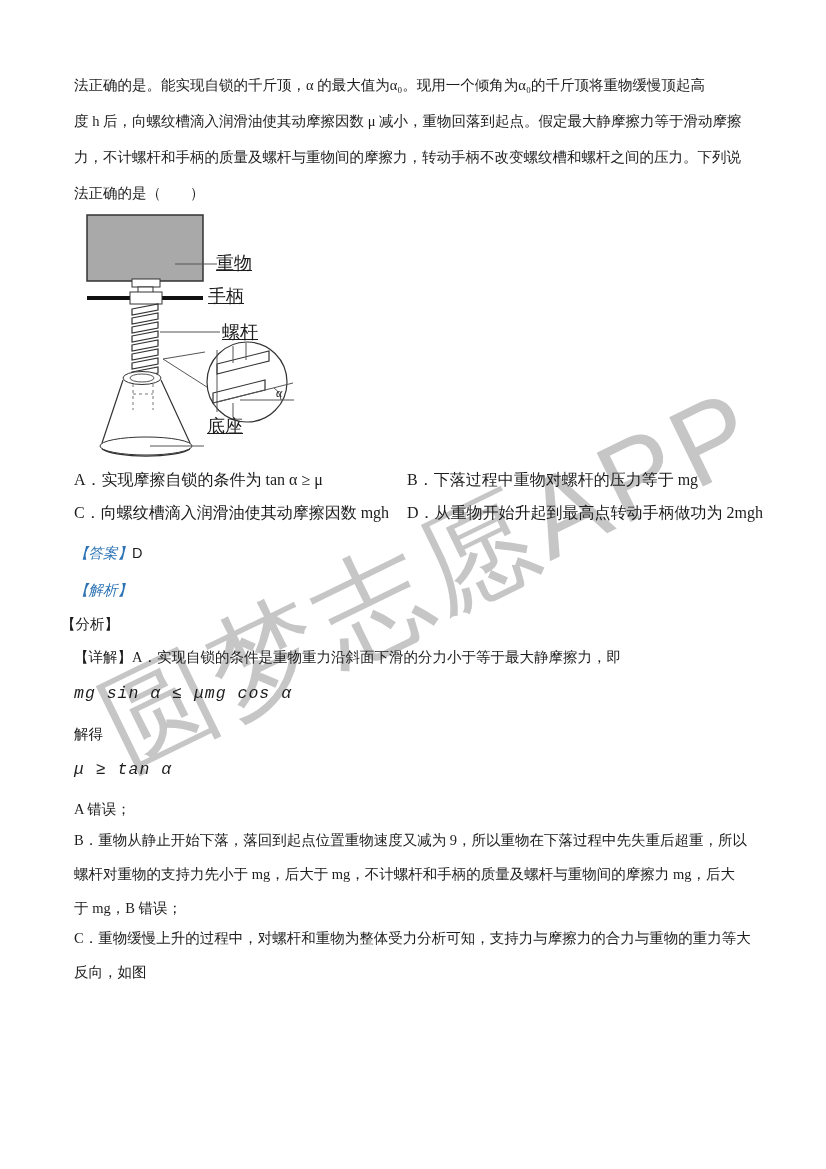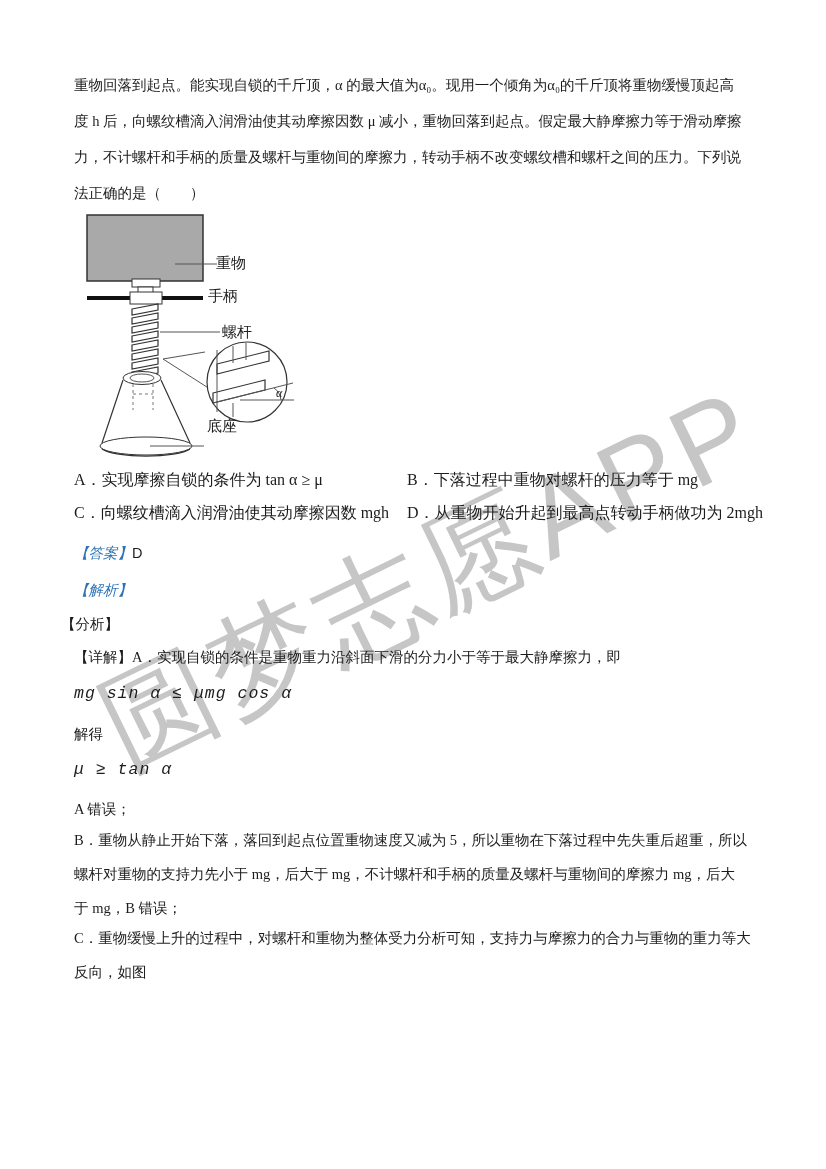--- a/index.html
+++ b/index.html
@@ -19,35 +19,35 @@
     font-family:Liberation Mono, monospace;
   }
   .watermark{
     position:absolute;left:430px;top:578px;
     transform:translate(-50%,-50%) rotate(-26deg);
     font-family:"Liberation Sans","DejaVu Sans",sans-serif;
     font-size:112px;letter-spacing:6px;color:#c6c6c6;
     z-index:0;white-space:nowrap;
   }
   .content{position:relative;z-index:1;}
-  .fig-label{font-size:15px;line-height:15px;}
+  .fig-label{font-size:18px;line-height:15px;text-decoration:underline;}
   svg .ln{stroke:#333;stroke-width:1.2;fill:none;}
   svg .thin{stroke:#555;stroke-width:1;fill:none;}
   svg .dash{stroke:#777;stroke-width:1;fill:none;stroke-dasharray:3 3;}
 </style>
 </head>
 <body>
 
 <div class="page">
 
   <div class="watermark">圆梦志愿APP</div>
 
   <div class="content">
 
-    <div class="abs stem-line" style="top:76px">重物回落到起点。能实现自锁的千斤顶，α 的最大值为α₀。现用一个倾角为α₀的千斤顶将重物缓慢顶起高</div>
+    <div class="abs stem-line" style="top:76px">法正确的是。能实现自锁的千斤顶，α 的最大值为α₀。现用一个倾角为α₀的千斤顶将重物缓慢顶起高</div>
     <div class="abs stem-line" style="top:112px">度 h 后，向螺纹槽滴入润滑油使其动摩擦因数 μ 减小，重物回落到起点。假定最大静摩擦力等于滑动摩擦</div>
     <div class="abs stem-line" style="top:148px">力，不计螺杆和手柄的质量及螺杆与重物间的摩擦力，转动手柄不改变螺纹槽和螺杆之间的压力。下列说</div>
     <div class="abs stem-line" style="top:184px">法正确的是（　　）</div>
 
     <svg class="abs" style="left:80px;top:212px" width="230" height="250" viewBox="0 0 230 250">
 
       <rect x="7" y="3" width="116" height="66" fill="#a9a9a9" stroke="#333" stroke-width="1.5"></rect>
 
       <line class="thin" x1="95" y1="52" x2="137" y2="52"></line>
 
@@ -116,21 +116,21 @@
     </div>
 
     <div class="abs formula" style="top:684px">mg sin α ≤ μmg cos α</div>
 
     <div class="abs sec" style="left:74px;top:725px">解得</div>
 
     <div class="abs formula" style="top:760px">μ ≥ tan α</div>
 
     <div class="abs sec" style="left:74px;top:800px">A 错误；</div>
 
-    <div class="abs sec" style="left:74px;top:831px">B．重物从静止开始下落，落回到起点位置重物速度又减为 5，所以重物在下落过程中先失重后超重，所以</div>
+    <div class="abs sec" style="left:74px;top:831px">B．重物从静止开始下落，落回到起点位置重物速度又减为 9，所以重物在下落过程中先失重后超重，所以</div>
     <div class="abs sec" style="left:74px;top:865px">螺杆对重物的支持力先小于 mg，后大于 mg，不计螺杆和手柄的质量及螺杆与重物间的摩擦力 mg，后大</div>
     <div class="abs sec" style="left:74px;top:899px">于 mg，B 错误；</div>
 
     <div class="abs sec" style="left:74px;top:929px">C．重物缓慢上升的过程中，对螺杆和重物为整体受力分析可知，支持力与摩擦力的合力与重物的重力等大</div>
     <div class="abs sec" style="left:74px;top:963px">反向，如图</div>
 
   </div>
 </div>
 
 </body></html>

